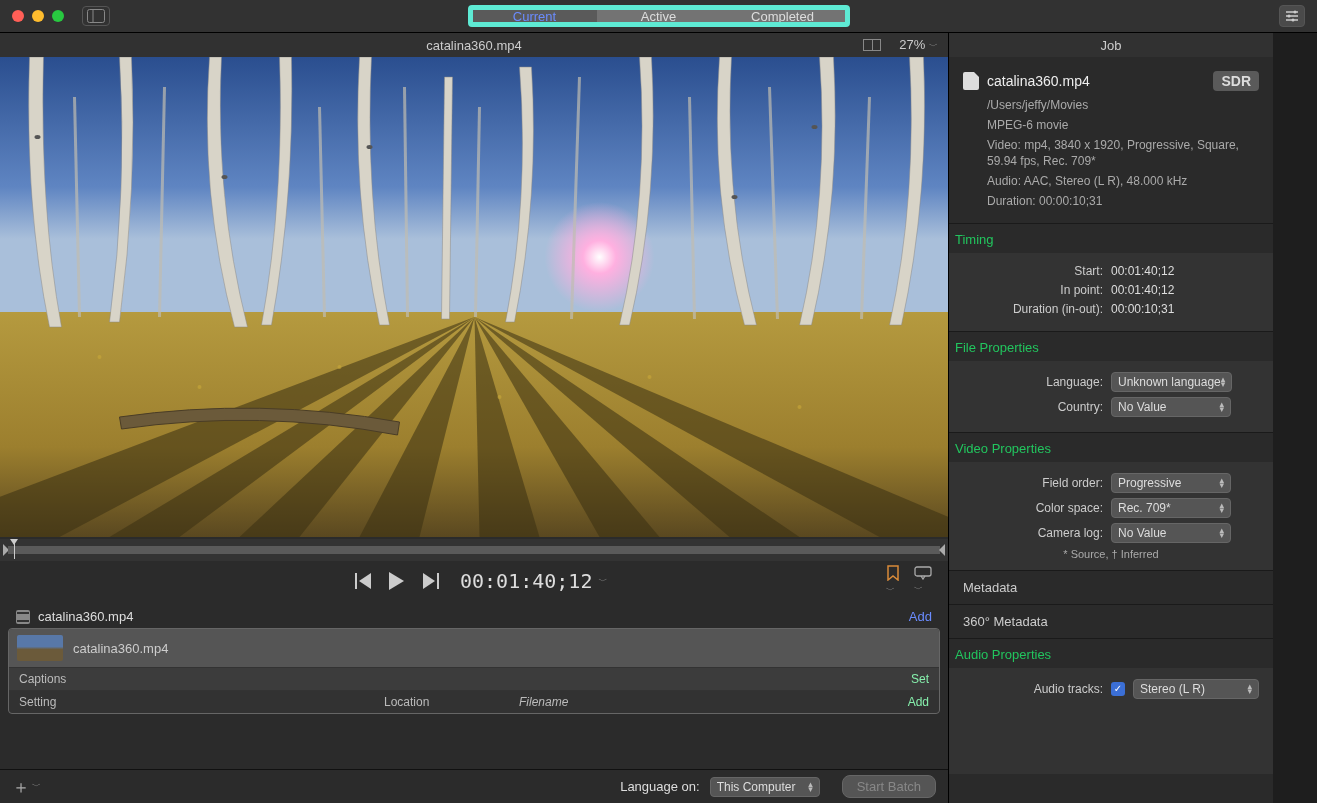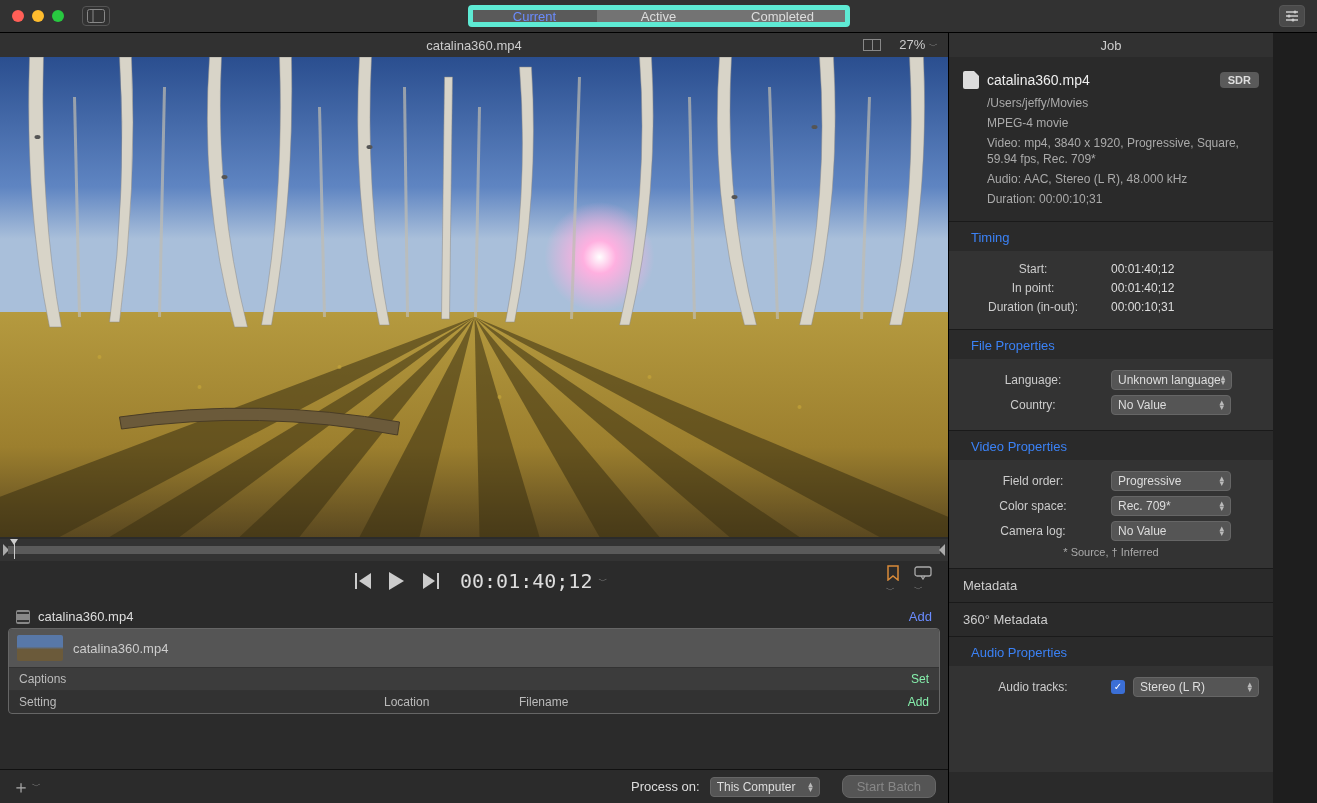--- a/index.html
+++ b/index.html
@@ -54,41 +54,41 @@
 .batch-hdr { display:flex; align-items:center; padding:4px 8px; gap:8px;}
 .batch-hdr .name{ color:#ddd;}
 .batch-hdr .add{ margin-left:auto; color:#6b8cff; font-size:13px;}
 .batch-row { background:#444; border:1px solid #666; border-radius:4px; }
 .job-row { display:flex; align-items:center; padding:6px 8px; gap:10px; background:#555; border-radius:4px 4px 0 0;}
 .thumb { width:46px; height:26px; background:linear-gradient(180deg,#5878a8 0%,#5878a8 45%,#6b5a3a 55%,#6b5a3a 100%); border-radius:2px;}
 .sub-row { display:flex; align-items:center; padding:4px 10px; font-size:12px; color:#bbb; border-top:1px solid #333; background:#3c3c3c;}
 .sub-row .lbl{flex:0 0 auto;}
 .sub-row .act{margin-left:auto;color:#86efac;}
 .sub-row.cols { justify-content:flex-start; gap:0; background:#323232; border-radius:0 0 4px 4px;}
-.sub-row.cols span:nth-child(1){width:365px;} .sub-row.cols span:nth-child(2){width:135px;} .sub-row.cols span:nth-child(3){flex:1;}
+.sub-row.cols span:nth-child(1){width:365px;} .sub-row.cols span:nth-child(2){width:135px;} .sub-row.cols span:nth-child(3){flex:1;font-style:italic;}
 
 
 .footer { height:34px; background:#2b2b2b; display:flex; align-items:center; padding:0 12px; border-top:1px solid #111;}
 .footer .plus{font-size:18px;color:#aaa;display:flex;align-items:center;gap:2px;}
 .footer .proc{margin-left:auto;display:flex;align-items:center;gap:10px;color:#ddd;}
 .footer .start{background:#555;border:1px solid #666;border-radius:8px;padding:3px 14px;color:#888;margin-left:12px;}
 
 
 .insp-hdr{height:24px;display:flex;align-items:center;justify-content:center;background:#313131;font-size:13px;}
 .insp-body{flex:1;overflow-y:auto;padding:0;}
 .file-block{padding:14px 14px 10px 14px;}
 .file-title{display:flex;align-items:center;gap:8px;margin-bottom:6px;}
 .file-title .fn{color:#eee;font-size:14px;}
-.file-title .badge{margin-left:auto;background:#5a5a5a;border-radius:4px;padding:2px 8px;font-size:11px;color:#ddd;font-weight:600;}
+.file-title .badge{margin-left:auto;background:#5a5a5a;border-radius:4px;padding:2px 8px;font-size:14px;color:#ddd;font-weight:600;}
 .meta-line{color:#aaa;font-size:12px;margin:3px 0 3px 24px;line-height:1.4;}
 
-.section-title{padding:8px 14px 6px 22px;color:#3b82f6;font-size:13px;border-top:1px solid #1a1a1a;}
+.section-title{padding:8px 14px 6px 6px;color:#22c55e;font-size:13px;border-top:1px solid #1a1a1a;}
 .section-body{background:#333;padding:6px 14px 10px 14px;}
 .kv{display:flex;align-items:center;margin:5px 0;font-size:12px;}
-.kv .k{width:148px;text-align:center;color:#ccc;padding-right:8px;}
+.kv .k{width:148px;text-align:right;color:#ccc;padding-right:8px;}
 .kv .v{color:#ddd;}
 .sel{background:#555;border-radius:4px;padding:2px 6px;min-width:120px;display:flex;align-items:center;justify-content:space-between;color:#ddd;font-size:12px;border:1px solid #666;}
 .sel .arr{font-size:9px;color:#bbb;display:flex;flex-direction:column;line-height:5px;}
 .note{font-size:11px;color:#aaa;text-align:center;}
 .sect-click{padding:9px 14px;color:#ccc;border-top:1px solid #1a1a1a;font-size:13px;}
 .checkbox{width:14px;height:14px;background:#3b6fd6;border-radius:3px;display:flex;align-items:center;justify-content:center;color:#fff;font-size:10px;}
 
 .doc-icon{width:16px;height:18px;background:#ddd;border-radius:2px;position:relative;}
 .doc-icon::after{content:'';position:absolute;right:0;top:0;width:0;height:0;border-left:5px solid transparent;border-top:5px solid #2a2a2a;}
 .film-icon{width:14px;height:14px;background:#888;border-radius:2px;position:relative;}
@@ -290,42 +290,42 @@
           <span>Filename</span>
           <span class="act">Add</span>
         </div>
       </div>
       <div style="flex:1"></div>
     </div>
 
     <div class="footer">
       <span class="plus">＋<span class="chev">﹀</span></span>
       <div class="proc">
-        <span>Process on:</span>
+        <span>Language on:</span>
         <div class="sel" style="min-width:110px">
           <span>This Computer</span>
             <span class="arr">▴<br>▾</span>
         </div>
         <div class="start">Start Batch</div>
       </div>
     </div>
   </div>
 
   <div class="right">
     <div class="insp-hdr">Job</div>
     <div class="insp-body">
 
       <div class="file-block">
         <div class="file-title">
           <span class="doc-icon"></span>
           <span class="fn">catalina360.mp4</span>
           <span class="badge">SDR</span>
         </div>
         <div class="meta-line">/Users/jeffy/Movies</div>
-        <div class="meta-line">MPEG-4 movie</div>
+        <div class="meta-line">MPEG-6 movie</div>
         <div class="meta-line">Video: mp4, 3840 x 1920, Progressive, Square, 59.94 fps, Rec. 709*</div>
         <div class="meta-line">Audio: AAC, Stereo (L R), 48.000 kHz</div>
         <div class="meta-line">Duration: 00:00:10;31</div>
       </div>
 
       <div class="section-title">Timing</div>
       <div class="section-body">
         <div class="kv">
             <span class="k">Start:</span>
             <span class="v">00:01:40;12</span>

